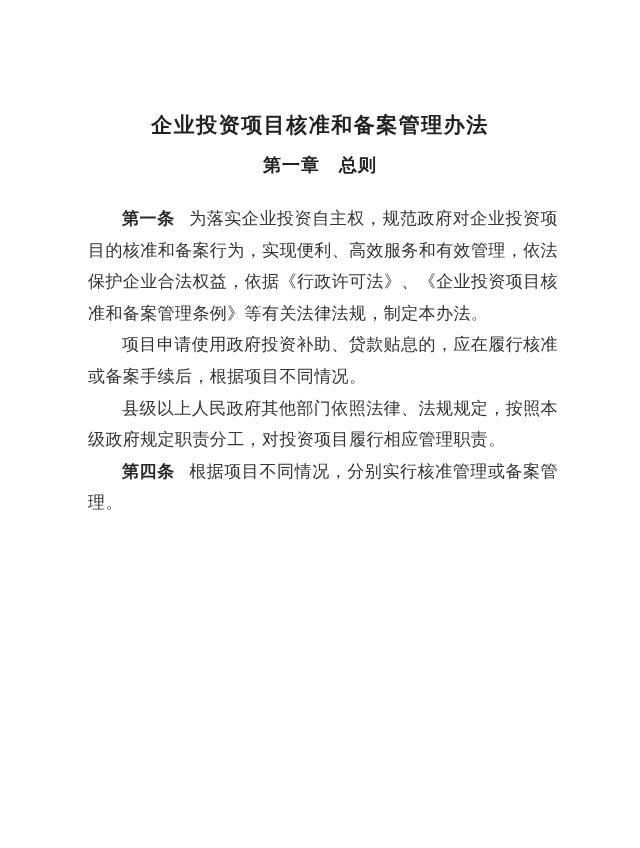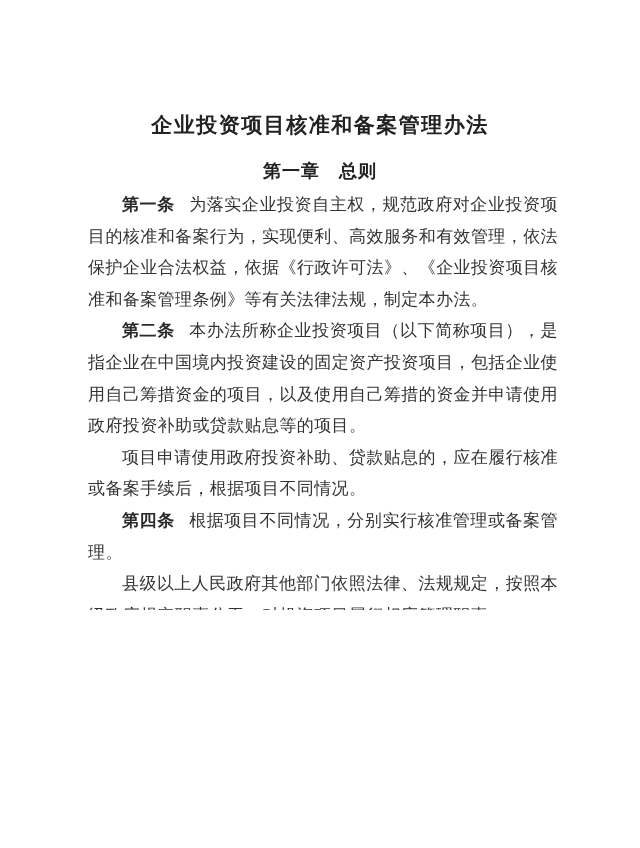--- a/index.html
+++ b/index.html
@@ -20,31 +20,31 @@
     margin: 0;
     padding-top: 110px;
     text-align: center;
     font-size: 21px;
     line-height: 30px;
     font-weight: bold;
     letter-spacing: 1.5px;
     color: #222222;
   }
   .chapter {
-    margin: 18px 0 0 0;
+    margin: 12px 0 0 0;
     text-align: center;
     font-size: 18px;
     line-height: 26px;
     font-weight: bold;
     letter-spacing: 1px;
     color: #222222;
   }
   .body-text {
     position: absolute;
-    top: 189px;
+    top: 203px;
     left: 88px;
     width: 470px;
     font-size: 17px;
     line-height: 31.6px;
     letter-spacing: 0.4px;
     text-align: justify;
     color: #333333;
   }
   .body-text p {
     margin: 0;
@@ -77,27 +77,26 @@
 <div class="page">
 
   <h1 class="title">企业投资项目核准和备案管理办法</h1>
 
   <h2 class="chapter">第一章　总则</h2>
 
   <div class="body-text">
 
     <p><span class="lead">第一条</span><span>为落实企业投资自主权，规范政府对企业投资项目的核准和备案行为，实现便利、高效服务和有效管理，依法保护企业合法权益，依据《行政许可法》、《企业投资项目核准和备案管理条例》等有关法律法规，制定本办法。</span></p>
 
-    <p><span class="lead">第二条</span><span>本办法所称企业投资项目（以下简称项目），是指企业在中国境内投资建设的固定资产投资项目，包括企业使用自己筹措资金的项目，以及使用自己筹措的资金并申请使用政府投资补助或贷款贴息等的项目。</span></p>
 
     <p><span class="lead"></span><span>项目申请使用政府投资补助、贷款贴息的，应在履行核准或备案手续后，根据项目不同情况。</span></p>
 
 
+    <p><span class="lead"></span><span>县级以上人民政府其他部门依照法律、法规规定，按照本级政府规定职责分工，对投资项目履行相应管理职责。</span></p>
+
     <p><span class="lead">第四条</span><span>根据项目不同情况，分别实行核准管理或备案管理。</span></p>
-
-    <p><span class="lead"></span><span>县级以上人民政府其他部门依照法律、法规规定，按照本级政府规定职责分工，对投资项目履行相应管理职责。</span></p>
 
 
   </div>
 
   <div class="page-number">— 1 —</div>
 
 </div>
 
 </body></html>

